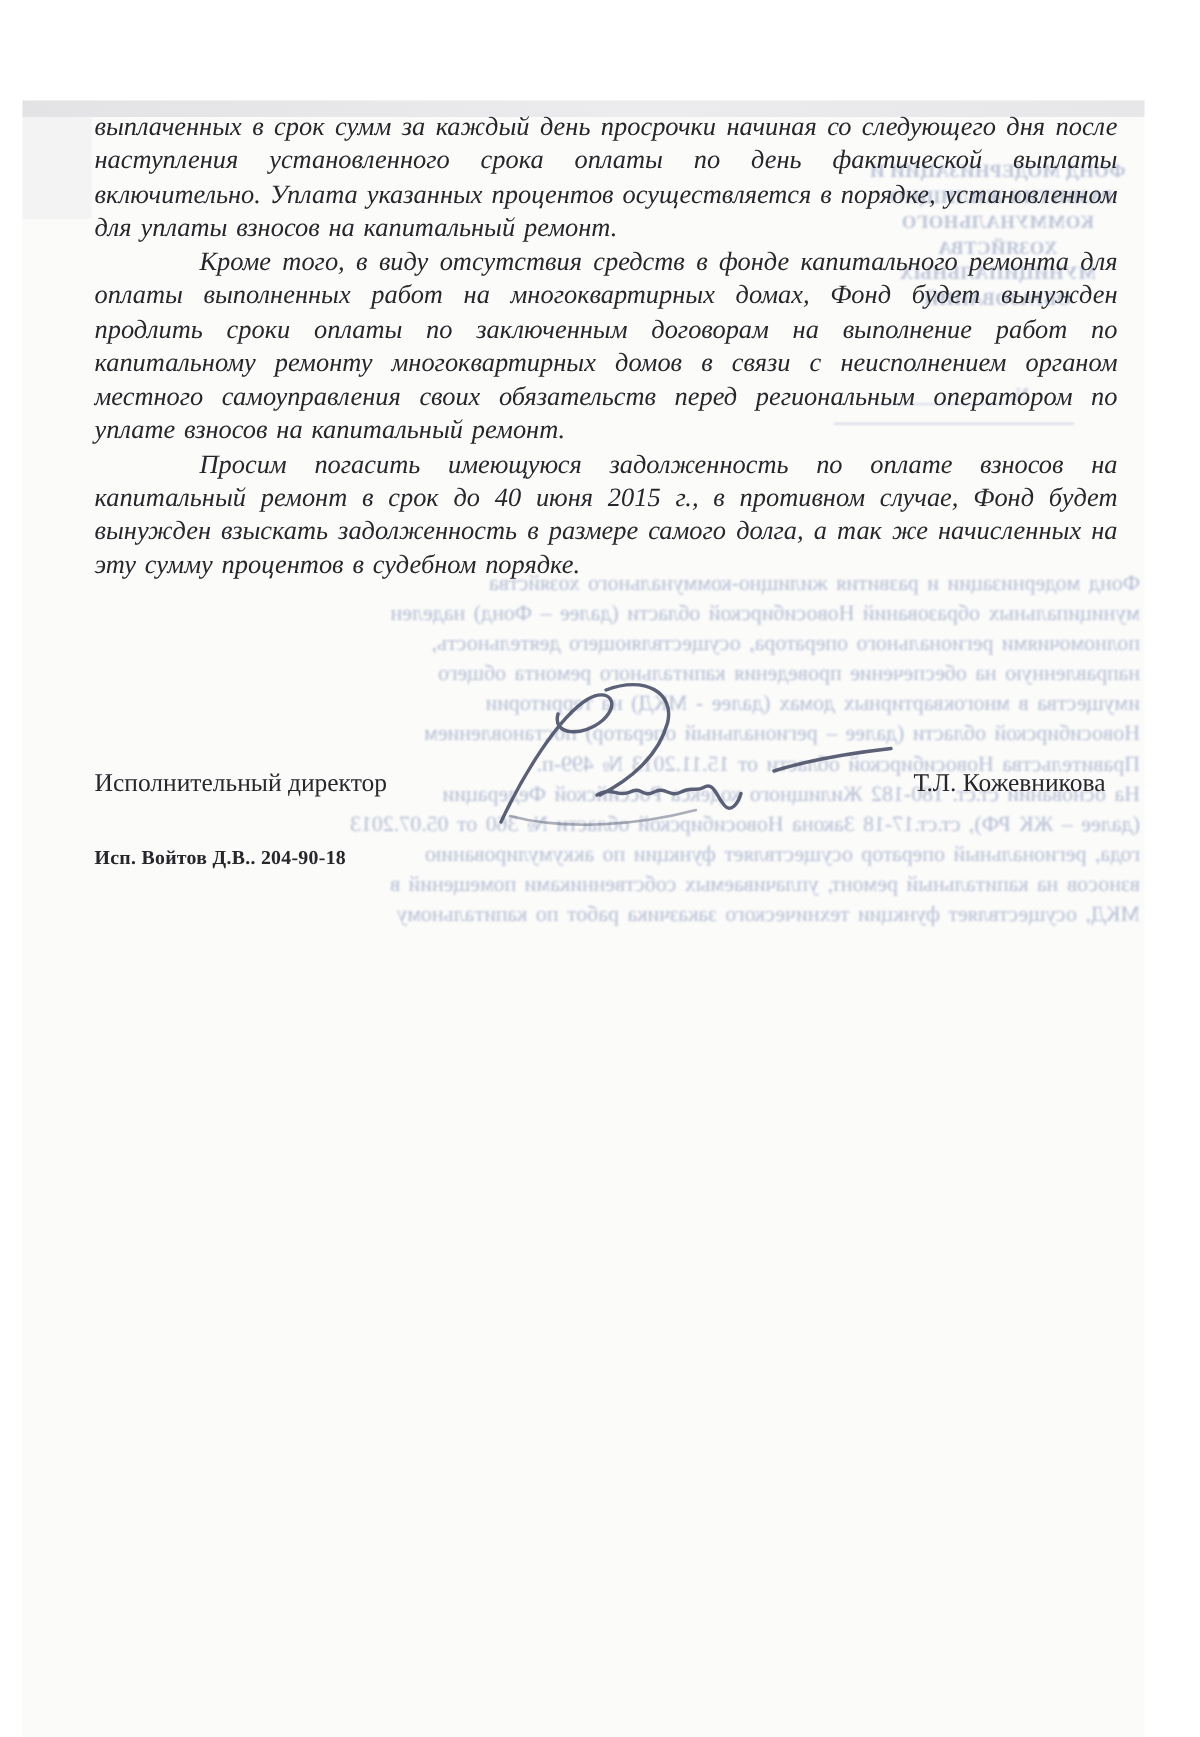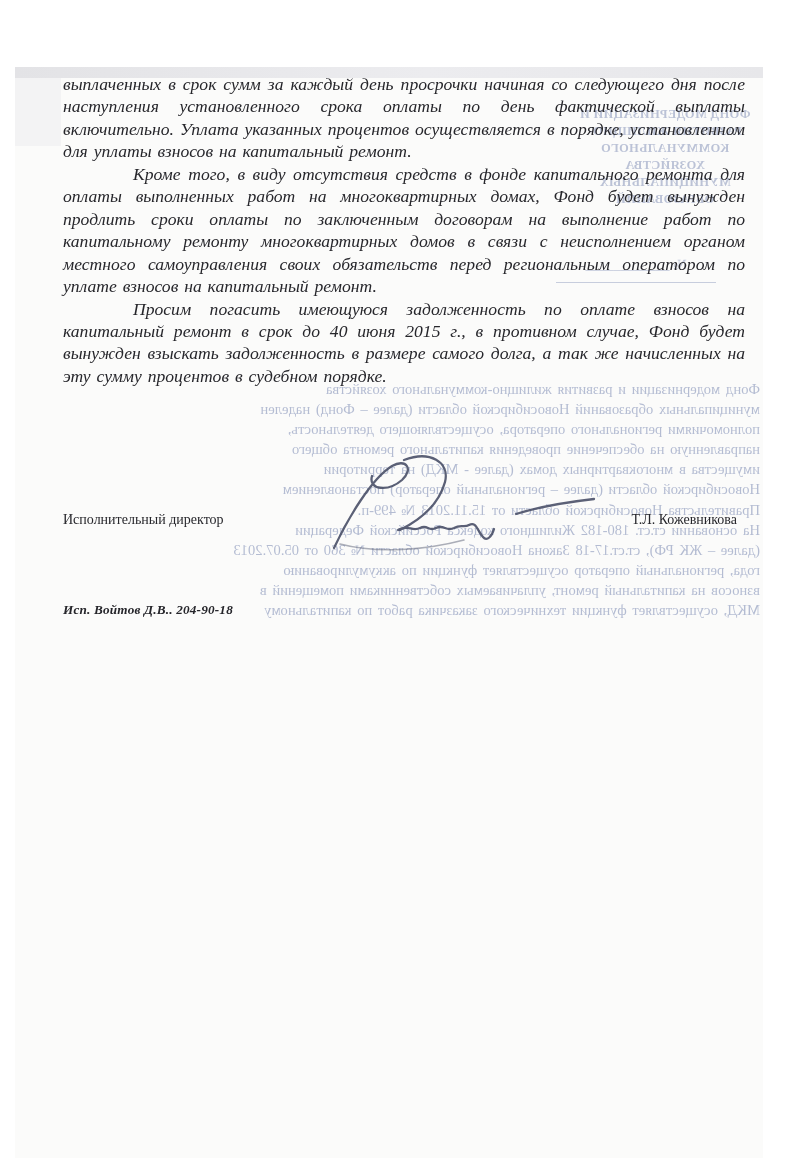--- a/index.html
+++ b/index.html
@@ -27,24 +27,24 @@
   .bleed-letterhead{position:absolute;left:566px;top:106px;width:198px;
                     font-size:12.4px;line-height:17px;font-weight:bold;
                     text-align:center;letter-spacing:.4px;opacity:.65;}
   .bleed-ref{position:absolute;left:556px;top:256px;width:160px;
              font-size:14px;line-height:18px;opacity:.6;text-align:center;}
   .bleed-ref .refline{display:block;height:1px;background:var(--bleed,#9aa5c4);
                       margin-top:8px;opacity:.9;}
 
   
   .sig-row{position:absolute;left:63px;top:512px;width:674px;display:flex;
-           justify-content:space-between;font-size:14px;color:var(--ink,#26262b);}
+           justify-content:space-between;font-size:17px;color:var(--ink,#26262b);}
   .sig-svg{position:absolute;left:318px;top:452px;width:300px;height:115px;}
-  .executor{position:absolute;left:63px;top:602px;font-size:13.2px;font-weight:bold;
-            letter-spacing:.2px;color:var(--ink,#26262b);font-style:italic;}
+  .executor{position:absolute;left:63px;top:564px;font-size:13.2px;font-weight:bold;
+            letter-spacing:.2px;color:var(--ink,#26262b);}
 </style>
 </head>
 <body>
 
 <div class="canvas">
 
   <div class="paper"></div>
   <div class="topband"></div>
   <div class="leftshade"></div>
 

